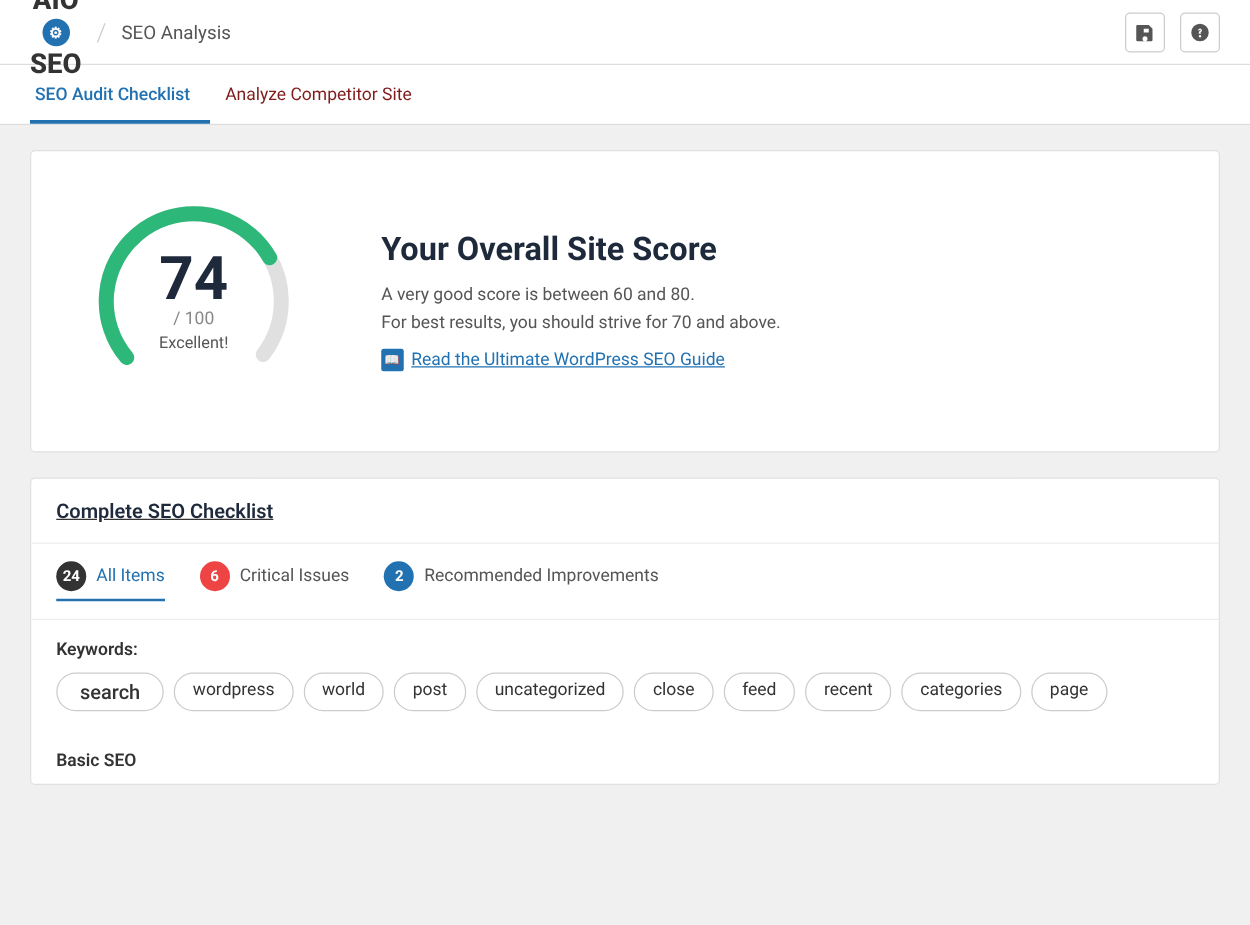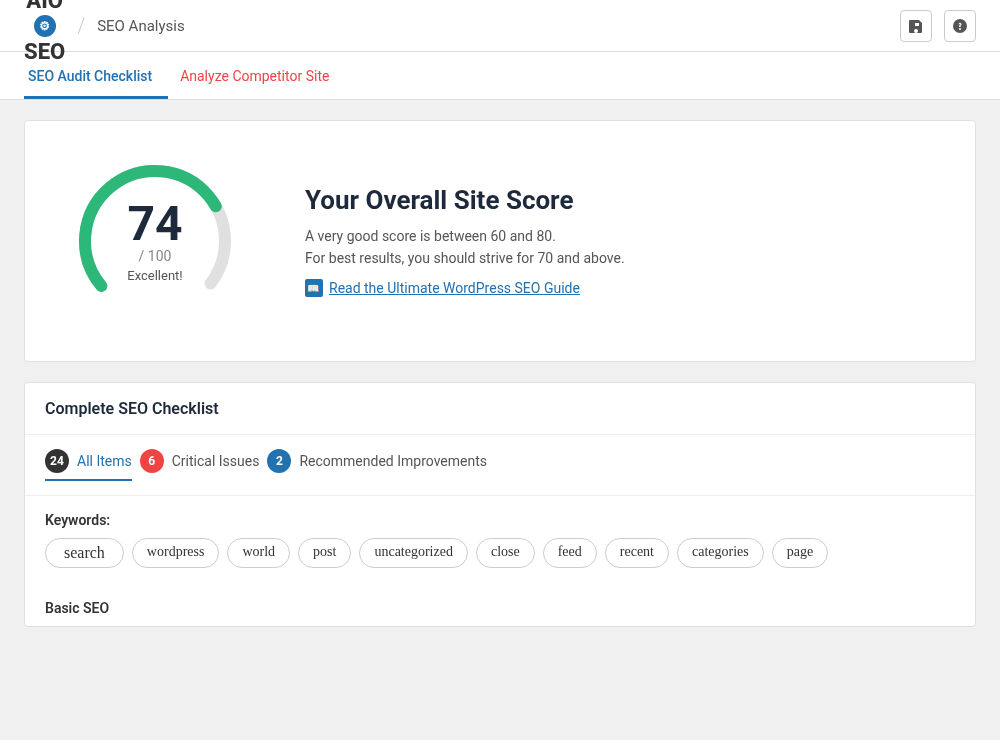--- a/index.html
+++ b/index.html
@@ -84,21 +84,21 @@
       border-bottom: 1px solid #ddd;
       padding: 0 24px;
       display: flex;
       align-items: flex-end;
       height: 48px;
     }
     .tab {
       padding: 12px 16px 12px 4px;
       font-size: 14px;
       cursor: pointer;
-      color: #ef4444;
+      color: #7f1d1d;
       border-bottom: 3px solid transparent;
       margin-right: 8px;
     }
     .tab.active {
       color: #2271b1;
       border-bottom: 3px solid #2271b1;
       font-weight: 500;
     }
 
     
@@ -207,20 +207,21 @@
       border: 1px solid #e0e0e0;
       border-radius: 4px;
       padding: 0;
     }
     .checklist-header {
       display: flex;
       align-items: center;
       justify-content: space-between;
       padding: 16px 20px;
       border-bottom: 1px solid #eee;
+      text-decoration: underline;
     }
     .checklist-title {
       font-size: 16px;
       font-weight: 600;
       color: #1e2a3b;
     }
     .checklist-actions {
       display: flex;
       align-items: center;
       gap: 8px;
@@ -248,21 +249,21 @@
       align-items: center;
       justify-content: center;
       font-size: 12px;
       color: #555;
     }
 
     
     .filter-tabs {
       display: flex;
       align-items: center;
-      gap: 8px;
+      gap: 28px;
       padding: 14px 20px;
       border-bottom: 1px solid #eee;
     }
     .filter-tab {
       display: flex;
       align-items: center;
       gap: 8px;
       cursor: pointer;
       font-size: 14px;
       color: #555;
@@ -306,21 +307,20 @@
       margin-bottom: 16px;
     }
     .keyword-tag {
       padding: 5px 14px;
       border: 1px solid #ccc;
       border-radius: 20px;
       font-size: 14px;
       color: #333;
       background: #fff;
       cursor: pointer;
-      font-family: Liberation Serif, serif;
     }
     .keyword-tag.featured {
       font-size: 16px;
       font-weight: 500;
       padding: 5px 18px;
     }
 
     .basic-seo-label {
       font-size: 14px;
       font-weight: 600;

